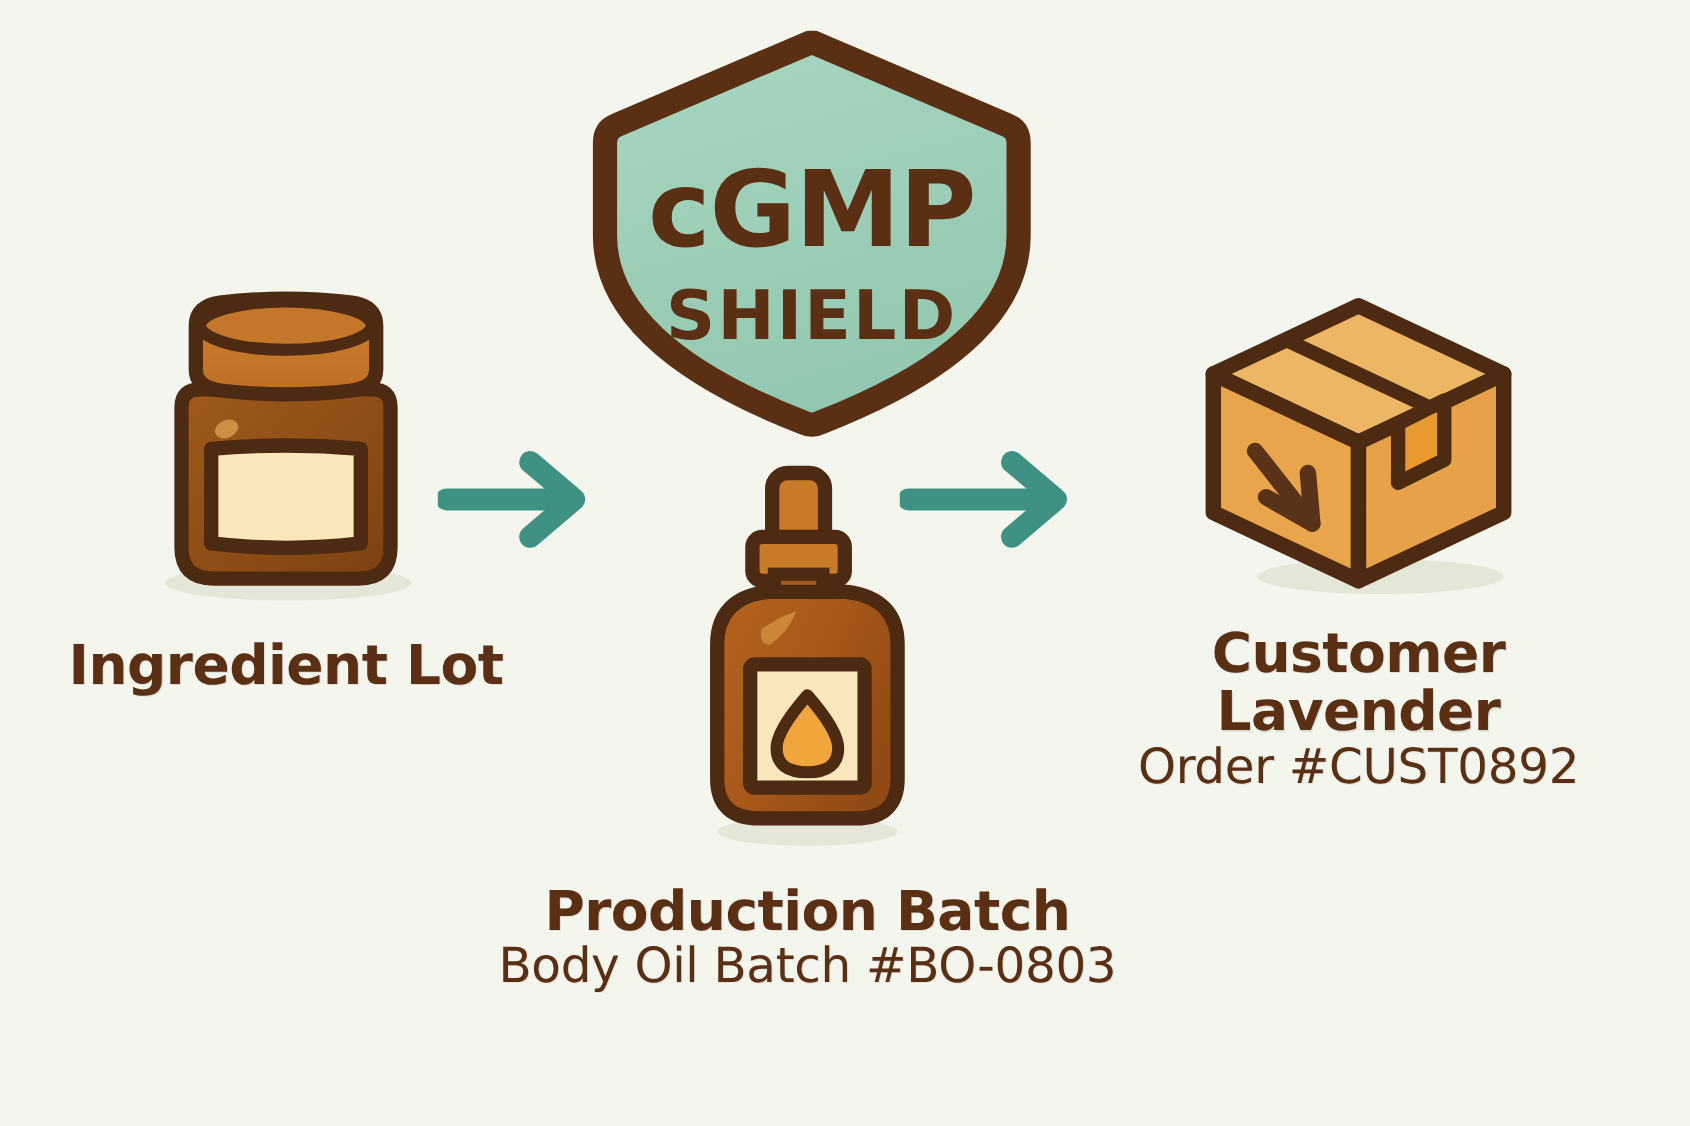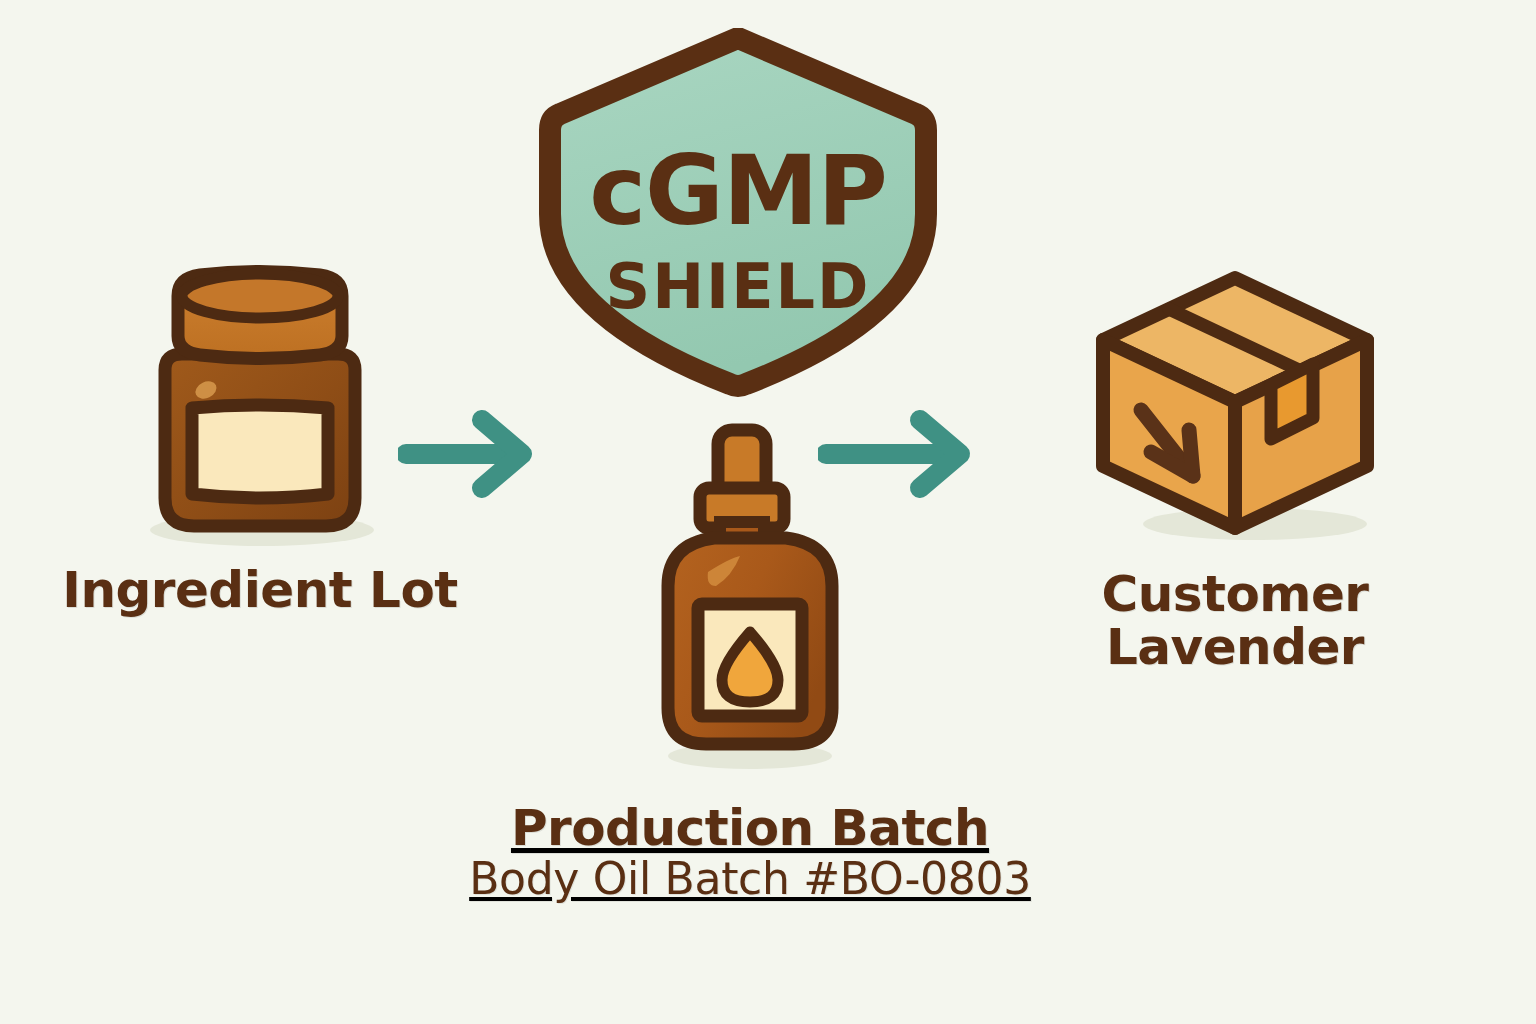--- a/index.html
+++ b/index.html
@@ -41,26 +41,26 @@
     line-height: 1.10;
     color: #5a2f13;
     letter-spacing: -0.3px;
     text-shadow: 1px 1px 0 rgba(0,0,0,0.08);
     white-space: nowrap;
   }
 
   
   #shield-node   { left: 538px;  top: 28px;   width: 400px; }
   #jar-node      { left: 30px;   top: 262px;  width: 460px; }
-  #bottle-node   { left: 440px;  top: 420px;  width: 620px; text-decoration: underline; }
+  #bottle-node   { left: 424px;  top: 420px;  width: 620px; }
   #box-node      { left: 1000px; top: 262px;  width: 470px; }
 
   .icon-wrap { display: block; margin: 0 auto; }
 
-  #jar-node .labels   { margin-top: 12px; }
+  #jar-node .labels   { margin-top: 27px; }
   #box-node .labels   { margin-top: 16px; }
   #bottle-node .labels{ margin-top: 22px; }
 
   
   #arrow-1 { position: absolute; left: 398px; top: 404px; }
   #arrow-2 { position: absolute; left: 818px; top: 404px; }
 </style>
 </head>
 <body>
 
@@ -174,16 +174,17 @@
       <path d="M186 123 L228 102 L228 156 L186 177 Z" fill="#e8992f" stroke="#4d2a12" stroke-width="13" stroke-linejoin="round"></path>
 
       <g stroke="#5a3218" stroke-width="15" stroke-linecap="round" stroke-linejoin="round" fill="none">
         <path d="M56 148 L108 214"></path>
         <path d="M66 190 L108 214 L104 168"></path>
       </g>
     </svg>
     <div class="labels">
       <div class="title">Customer</div>
       <div class="title">Lavender</div>
+      <div class="subtitle">Order #CUST0892</div>
     </div>
   </div>
 
 </div>
 
 </body></html>

